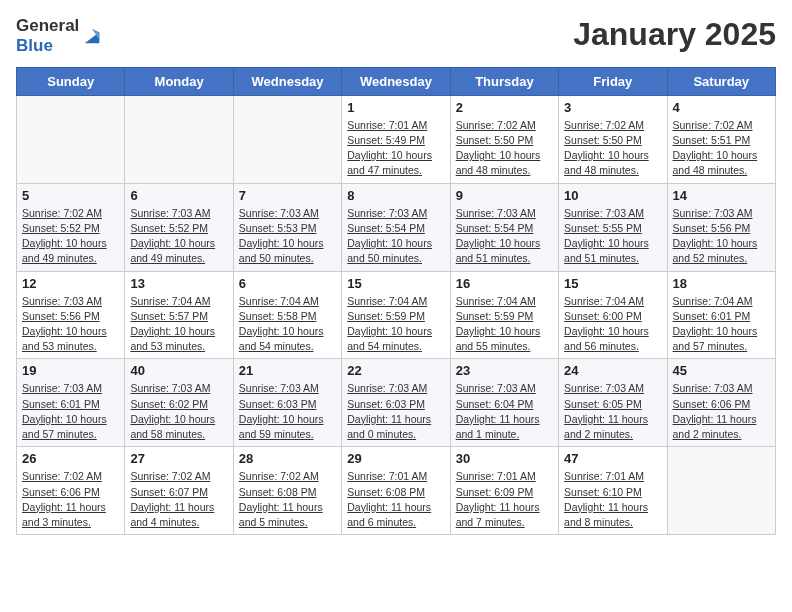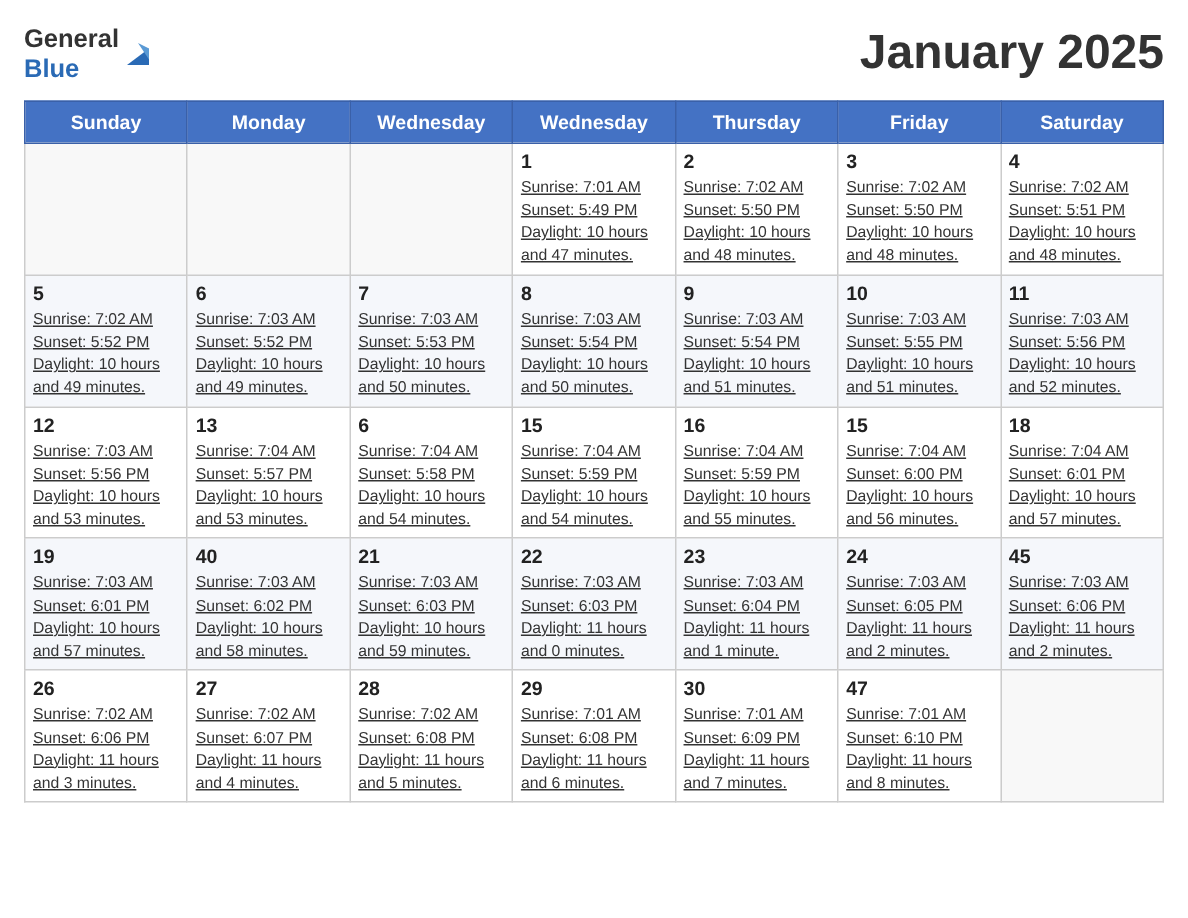--- a/index.html
+++ b/index.html
@@ -192,21 +192,21 @@
 and 51 minutes.</div>
         </td>
         <td>
           <div class="day-number">10</div>
           <div class="day-info" style="white-space: pre-line;">Sunrise: 7:03 AM
 Sunset: 5:55 PM
 Daylight: 10 hours
 and 51 minutes.</div>
         </td>
         <td>
-          <div class="day-number">11</div>
+          <div class="day-number">14</div>
           <div class="day-info" style="white-space: pre-line;">Sunrise: 7:03 AM
 Sunset: 5:56 PM
 Daylight: 10 hours
 and 52 minutes.</div>
         </td>
       </tr>
       <tr>
         <td>
           <div class="day-number">12</div>
           <div class="day-info" style="white-space: pre-line;">Sunrise: 7:03 AM

